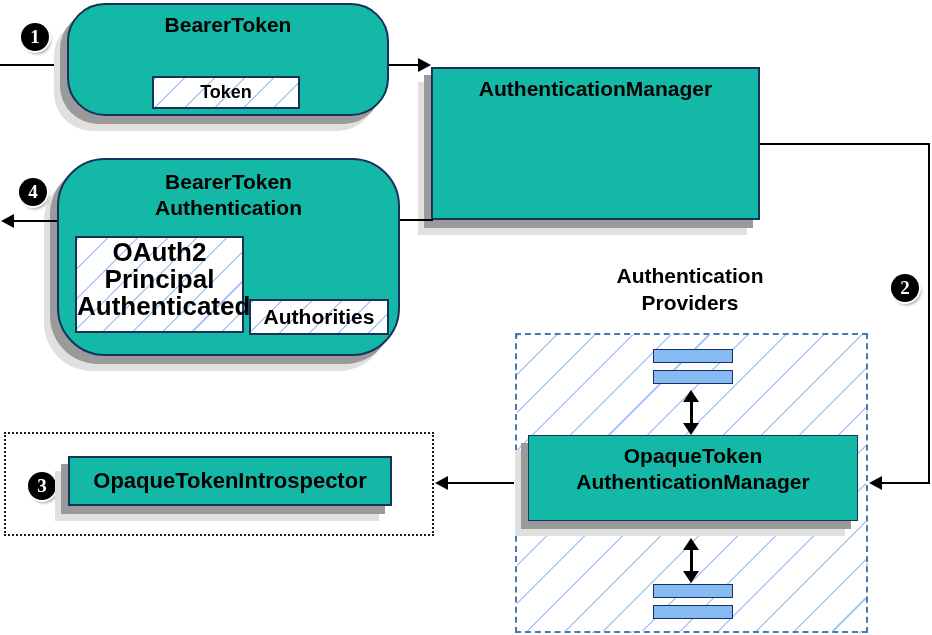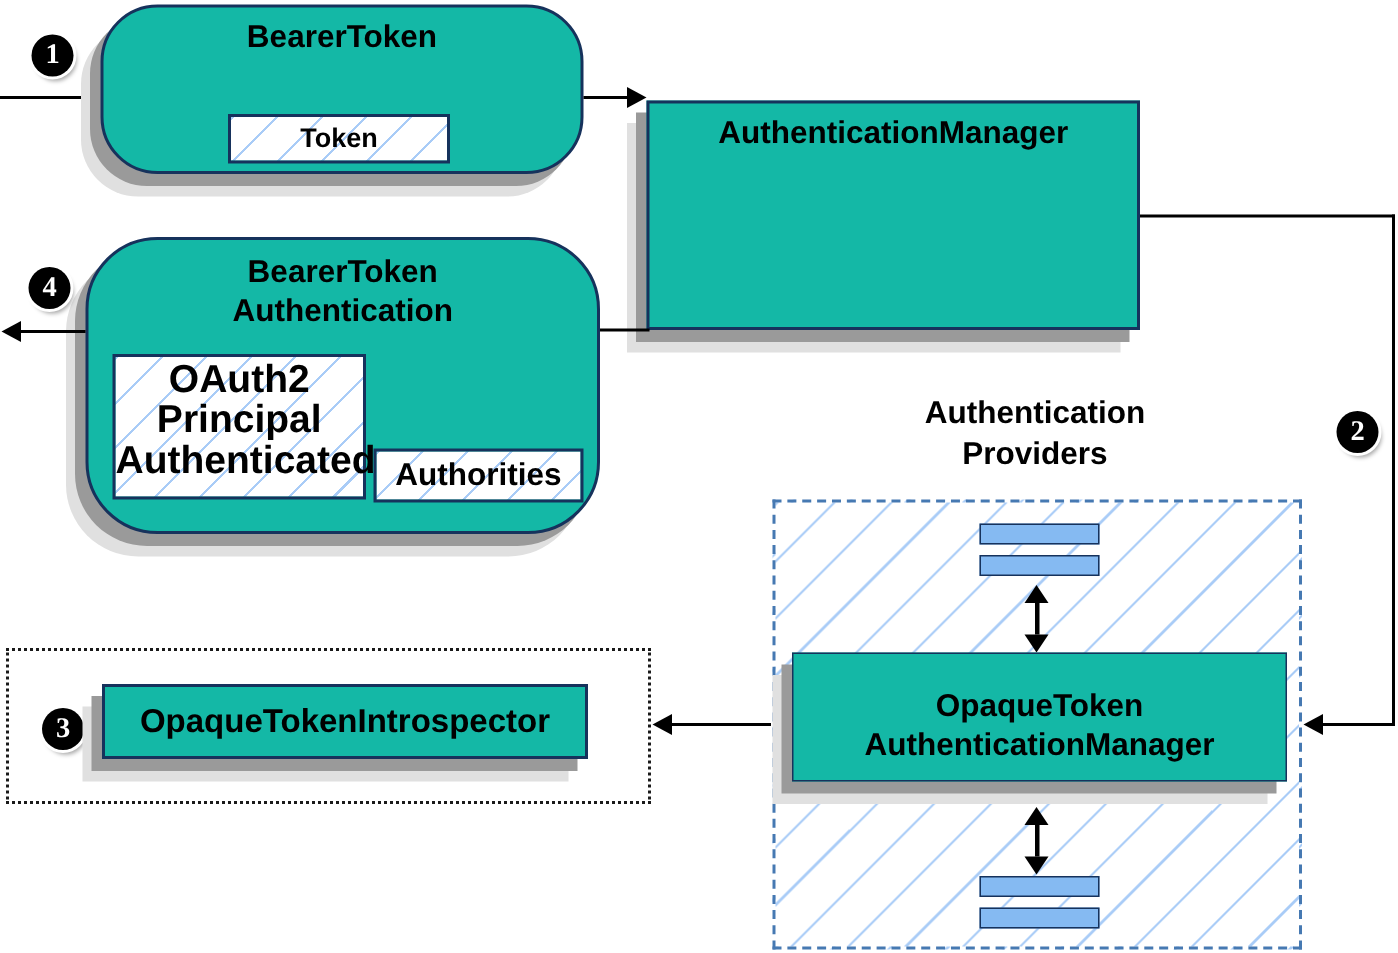--- a/index.html
+++ b/index.html
@@ -124,21 +124,21 @@
     <div class="bar" style="left:136px;top:14px;"></div>
     <div class="bar" style="left:136px;top:35px;"></div>
 
     <div class="varrow" style="left:166px;top:55px;height:45px;">
       <div class="tri-up"></div>
       <div class="stem"></div>
       <div class="tri-down"></div>
     </div>
 
     <div class="node" style="left:11px;top:100px;width:330px;height:86px;border-width:1.5px;">
-      <div class="title" style="margin-top:22px;">
+      <div class="title" style="margin-top:7px;">
         <div>OpaqueToken</div>
         <div>AuthenticationManager</div>
       </div>
     </div>
 
     <div class="varrow" style="left:166px;top:203px;height:45px;">
       <div class="tri-up"></div>
       <div class="stem"></div>
       <div class="tri-down"></div>
     </div>

